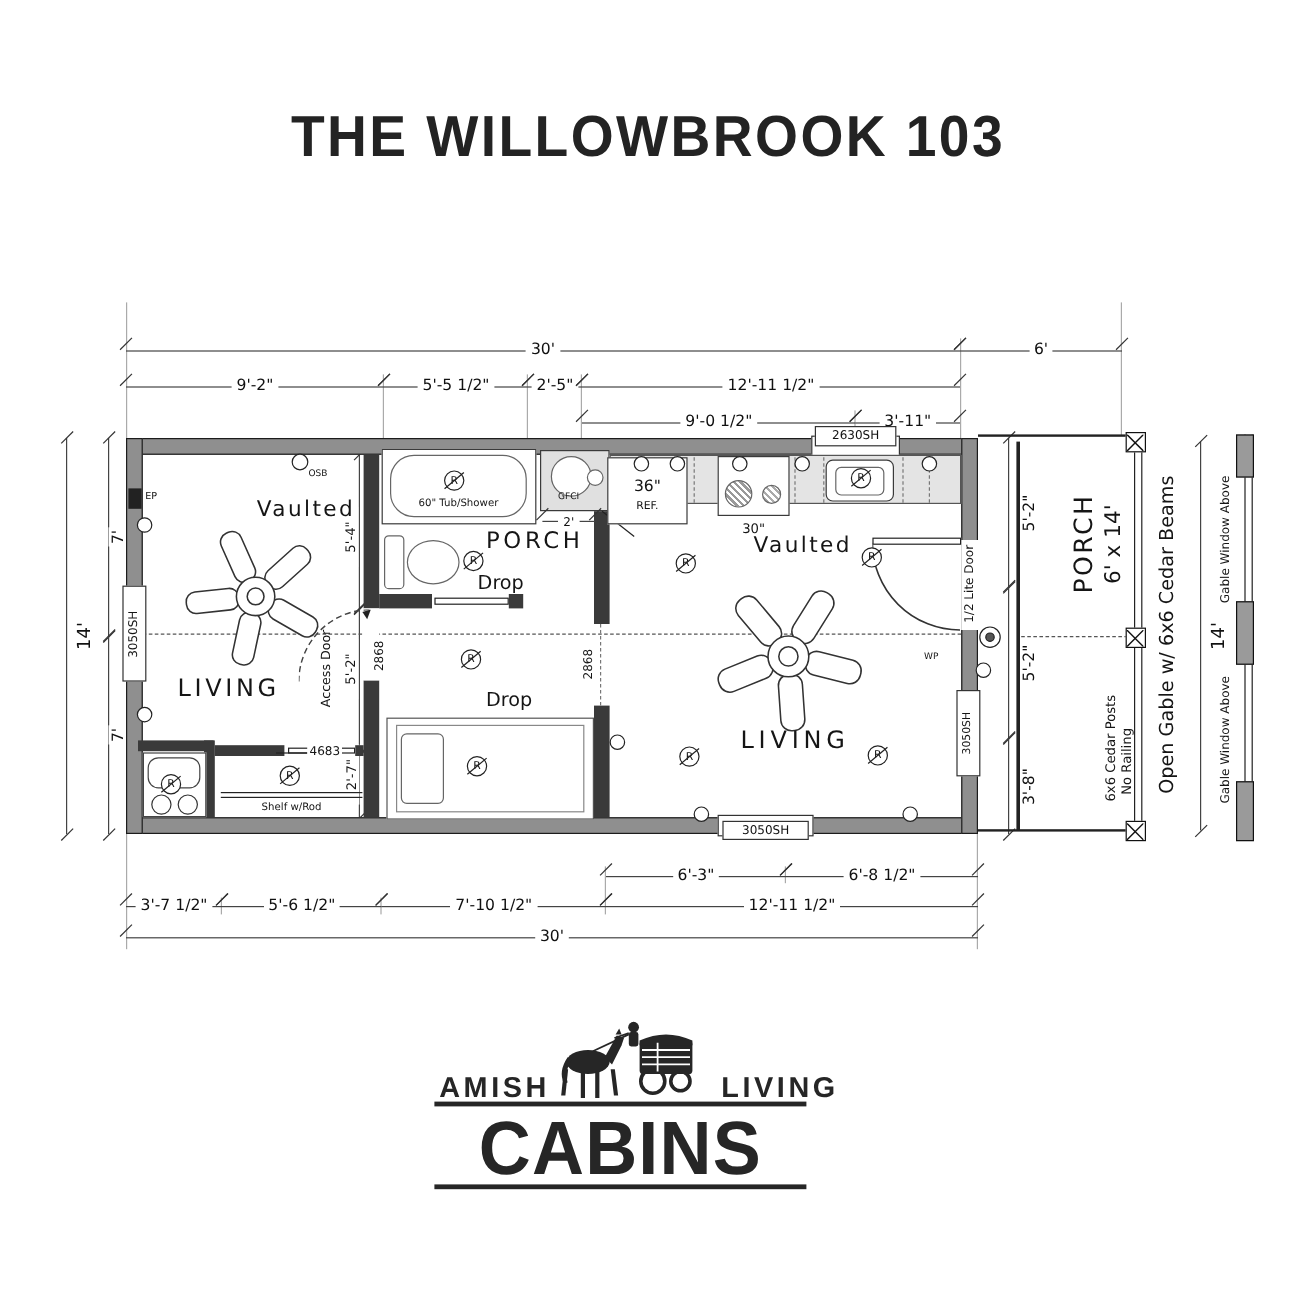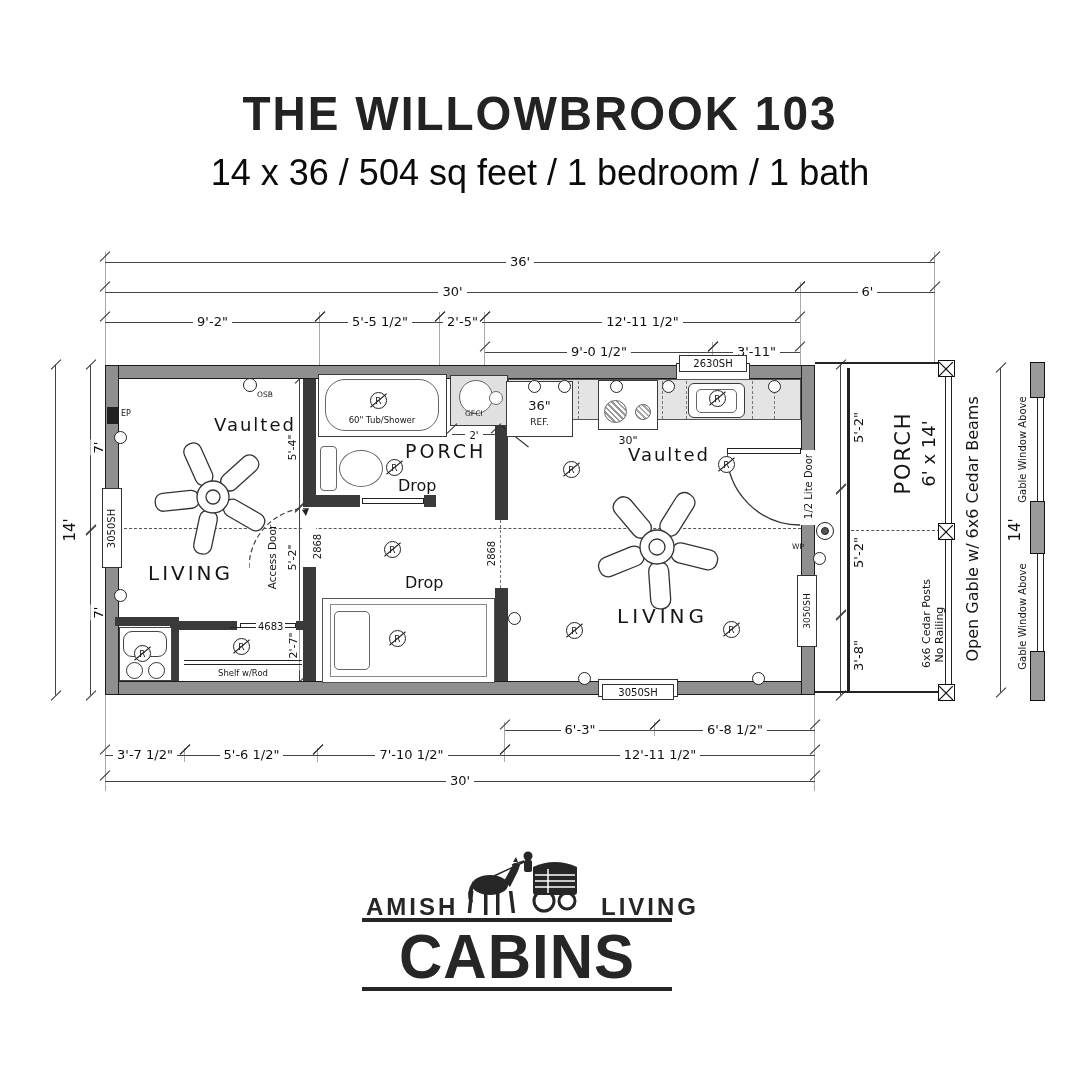--- a/index.html
+++ b/index.html
@@ -48,39 +48,35 @@
   .logo-rule{position:absolute;background:#262626;height:4px}
   .contact{position:absolute;left:0;top:1018px;width:1080px;text-align:center;
            font-family:"Liberation Sans",sans-serif;font-weight:700;font-size:29px;color:#1b1b1b}
 </style>
 </head>
 <body>
 
 <div class="page">
 
   <div class="title">THE WILLOWBROOK 103</div>
-  <div class="subtitle">14 x 36 / 504 sq feet / 1 bedroom / 1 bath</div>
 
   <div class="ext" style="left:105px;top:252px;width:1px;height:113px"></div>
   <div class="ext" style="left:319px;top:312px;width:1px;height:53px"></div>
   <div class="ext" style="left:439px;top:312px;width:1px;height:53px"></div>
   <div class="ext" style="left:484px;top:312px;width:1px;height:67px"></div>
   <div class="ext" style="left:712px;top:342px;width:1px;height:23px"></div>
   <div class="ext" style="left:800px;top:282px;width:1px;height:83px"></div>
   <div class="ext" style="left:934px;top:252px;width:1px;height:111px"></div>
   <div class="ext" style="left:105px;top:695px;width:1px;height:96px"></div>
   <div class="ext" style="left:184px;top:748px;width:1px;height:14px"></div>
   <div class="ext" style="left:317px;top:748px;width:1px;height:14px"></div>
   <div class="ext" style="left:504px;top:722px;width:1px;height:40px"></div>
   <div class="ext" style="left:654px;top:722px;width:1px;height:14px"></div>
   <div class="ext" style="left:814px;top:695px;width:1px;height:96px"></div>
 
-  <div class="dimh" style="left:105px;top:262px;width:830px">
-      <span>36'</span>
-    </div>
   <div class="dimh" style="left:105px;top:292px;width:695px">
       <span>30'</span>
     </div>
   <div class="dimh" style="left:800px;top:292px;width:135px">
       <span>6'</span>
     </div>
   <div class="dimh" style="left:105px;top:322px;width:215px">
       <span>9'-2"</span>
     </div>
   <div class="dimh" style="left:320px;top:322px;width:120px">
@@ -284,21 +280,21 @@
     </div>
   <div class="recep" style="left:723px;top:621px">
       <span>R</span>
     </div>
   <div class="outlet" style="left:578px;top:672px"></div>
   <div class="outlet" style="left:752px;top:672px"></div>
   <div class="outlet" style="left:508px;top:612px"></div>
 
   <div class="fixt2" style="left:816px;top:522px;width:18px;height:18px;border-radius:50%;border-color:#222"></div>
   <div class="fixt2" style="left:821px;top:527px;width:8px;height:8px;border-radius:50%;border-color:#222;background:#555"></div>
-  <div class="lbl" style="left:792px;top:542px;font-size:7.5px">WP</div>
+  <div class="lbl" style="left:770px;top:542px;font-size:7.5px">WP</div>
   <div class="outlet" style="left:813px;top:552px"></div>
 
   <div class="lbl" style="left:405px;top:573px;font-size:16px">Drop</div>
   <div class="recep" style="left:384px;top:541px">
       <span>R</span>
     </div>
   <div class="fixt2" style="left:322px;top:598px;width:173px;height:85px;border-color:#555"></div>
   <div class="fixt2" style="left:330px;top:604px;width:157px;height:73px;border-color:#888"></div>
   <div class="fixt2" style="left:334px;top:611px;width:36px;height:59px;border-radius:5px;border-color:#666"></div>
   <div class="recep" style="left:389px;top:630px">

